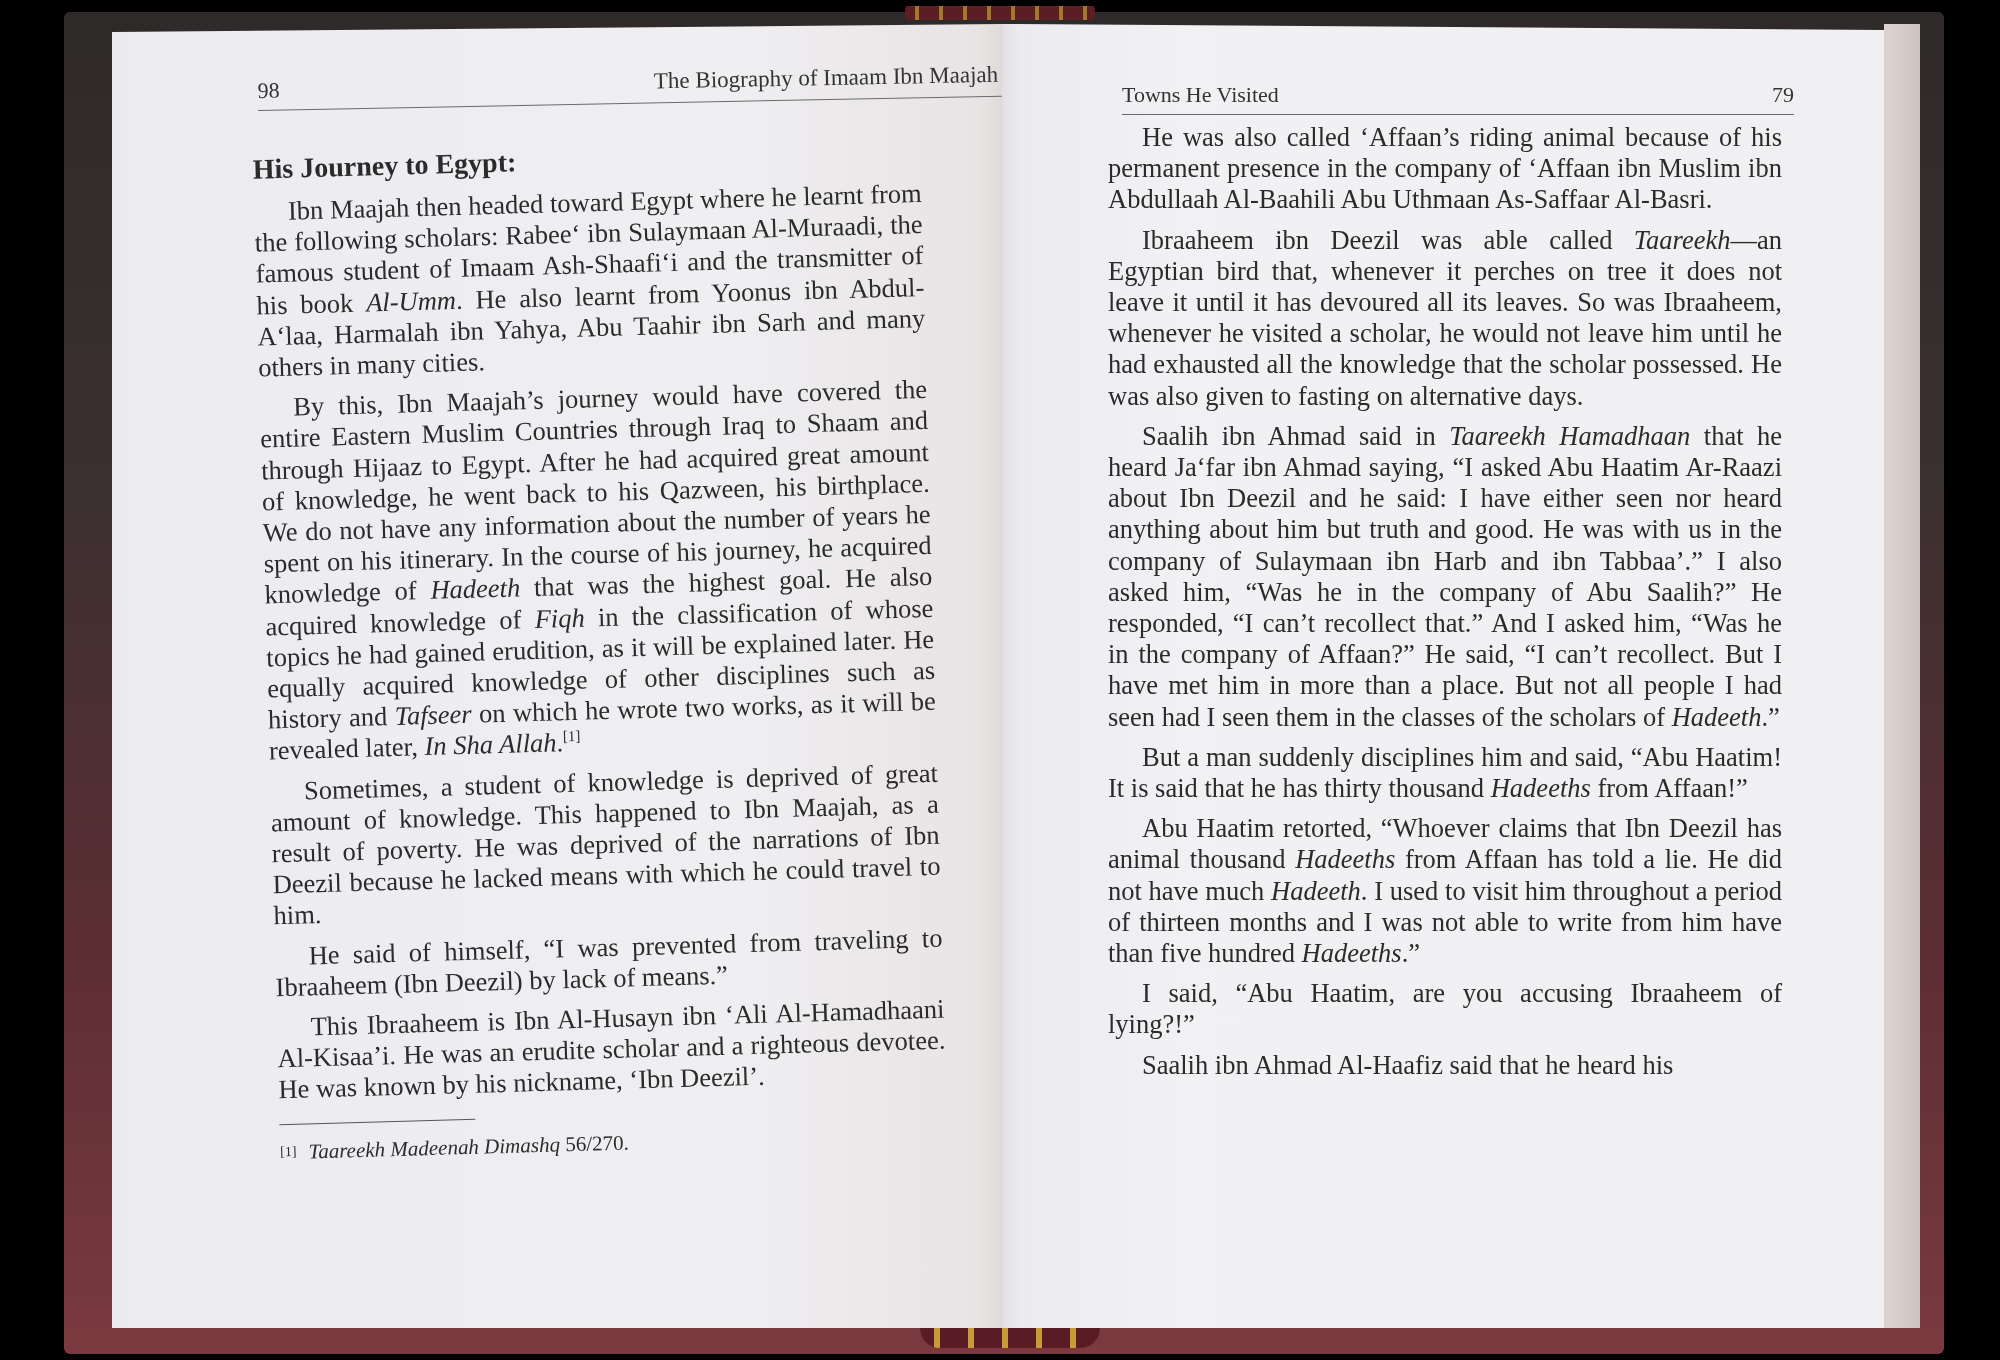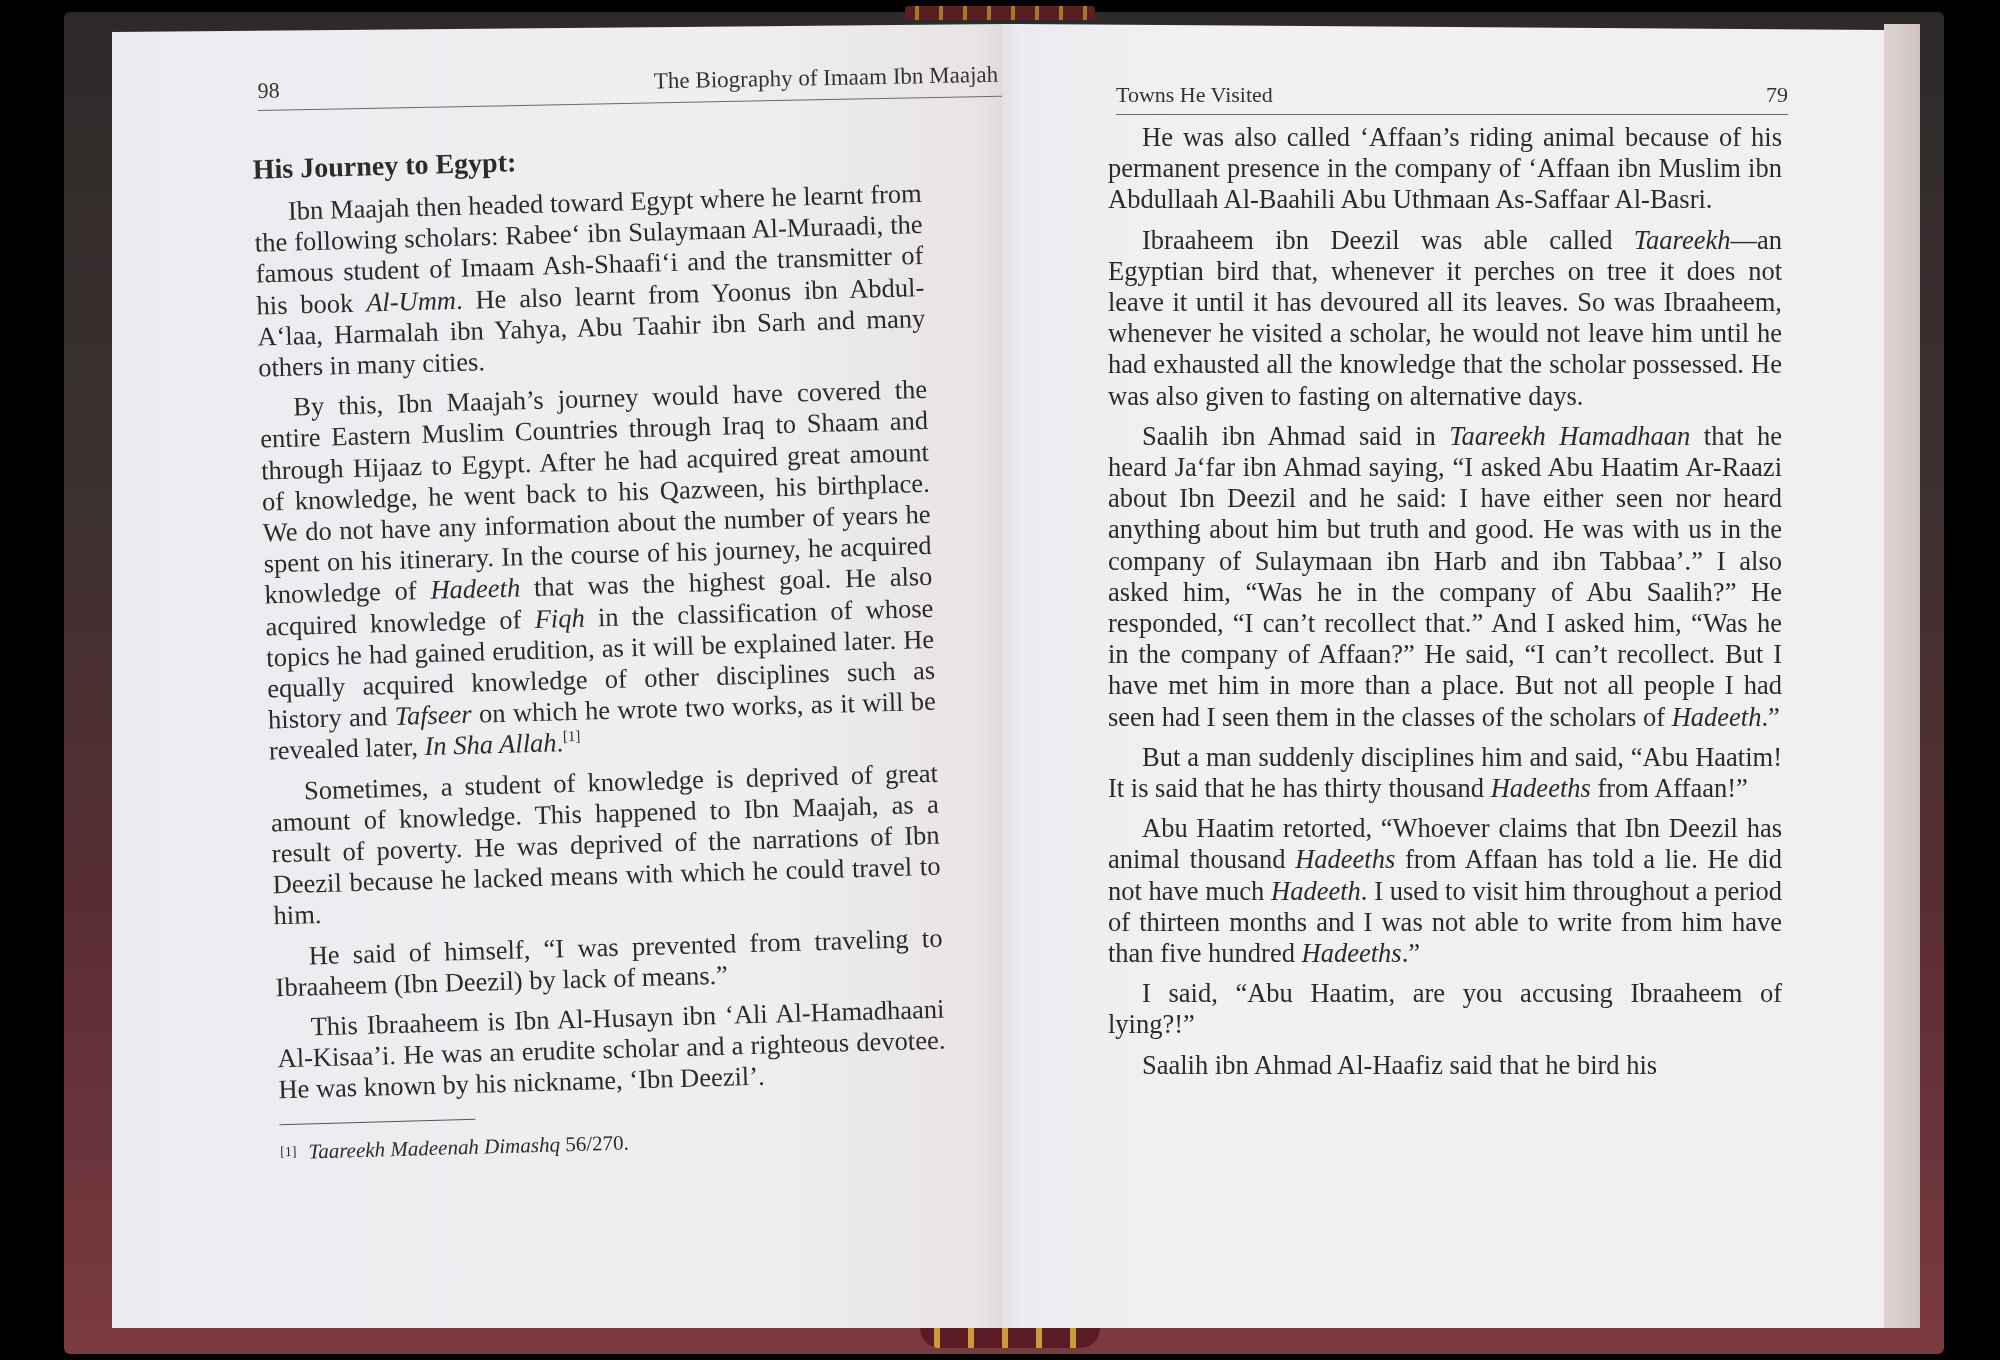--- a/index.html
+++ b/index.html
@@ -47,21 +47,21 @@
     position: absolute; top: 24px; left: 980px; width: 40px; height: 1304px;
     background: linear-gradient(90deg, rgba(0,0,0,0) 0%, rgba(120,100,100,0.08) 55%, rgba(0,0,0,0) 100%);
     pointer-events: none;
   }
   .running-head {
     position: absolute; display: flex; justify-content: space-between; align-items: flex-end;
     font-size: 22px; color: #333;
     border-bottom: 1.5px solid #6a6a6a; padding-bottom: 6px;
   }
   .page-left .running-head { left: 146px; width: 766px; top: 52px; transform: rotate(-1.1deg); transform-origin: left bottom; }
-  .page-right .running-head { left: 114px; width: 672px; top: 58px; }
+  .page-right .running-head { left: 120px; width: 672px; top: 58px; }
   .page-left .running-head .title { font-size: 23px; }
   .ornament { font-size: 16px; margin-left: 6px; letter-spacing: -2px; }
   .body-text {
     position: absolute; font-size: 26.5px; line-height: 31.2px; text-align: justify;
   }
   .page-left .body-text {
     left: 140px; top: 110px; width: 668px;
     transform: rotate(-1.6deg); transform-origin: right top;
   }
   .page-right .body-text { left: 106px; top: 98px; width: 674px; }
@@ -114,18 +114,18 @@
     <span>79</span>
   </div>
   <div class="body-text">
     <div>
         <p><span>He was also called ‘Affaan’s riding animal because of his permanent presence in the company of ‘Affaan ibn Muslim ibn Abdullaah Al-Baahili Abu Uthmaan As-Saffaar Al-Basri.</span></p>
         <p><span>Ibraaheem ibn Deezil was able called </span><i>Taareekh</i><span>—an Egyptian bird that, whenever it perches on tree it does not leave it until it has devoured all its leaves. So was Ibraaheem, whenever he visited a scholar, he would not leave him until he had exhausted all the knowledge that the scholar possessed. He was also given to fasting on alternative days.</span></p>
         <p><span>Saalih ibn Ahmad said in </span><i>Taareekh Hamadhaan</i><span> that he heard Ja‘far ibn Ahmad saying, “I asked Abu Haatim Ar-Raazi about Ibn Deezil and he said: I have either seen nor heard anything about him but truth and good. He was with us in the company of Sulaymaan ibn Harb and ibn Tabbaa’.” I also asked him, “Was he in the company of Abu Saalih?” He responded, “I can’t recollect that.” And I asked him, “Was he in the company of Affaan?” He said, “I can’t recollect. But I have met him in more than a place. But not all people I had seen had I seen them in the classes of the scholars of </span><i>Hadeeth</i><span>.”</span></p>
         <p><span>But a man suddenly disciplines him and said, “Abu Haatim! It is said that he has thirty thousand </span><i>Hadeeths</i><span> from Affaan!”</span></p>
         <p><span>Abu Haatim retorted, “Whoever claims that Ibn Deezil has animal thousand </span><i>Hadeeths</i><span> from Affaan has told a lie. He did not have much </span><i>Hadeeth</i><span>. I used to visit him throughout a period of thirteen months and I was not able to write from him have than five hundred </span><i>Hadeeths</i><span>.”</span></p>
         <p><span>I said, “Abu Haatim, are you accusing Ibraaheem of lying?!”</span></p>
-        <p><span>Saalih ibn Ahmad Al-Haafiz said that he bird his</span></p>
+        <p><span>Saalih ibn Ahmad Al-Haafiz said that he heard his</span></p>
       </div>
   </div>
 </div>
 
 <div class="gutter-shadow"></div>
 
 </body></html>

